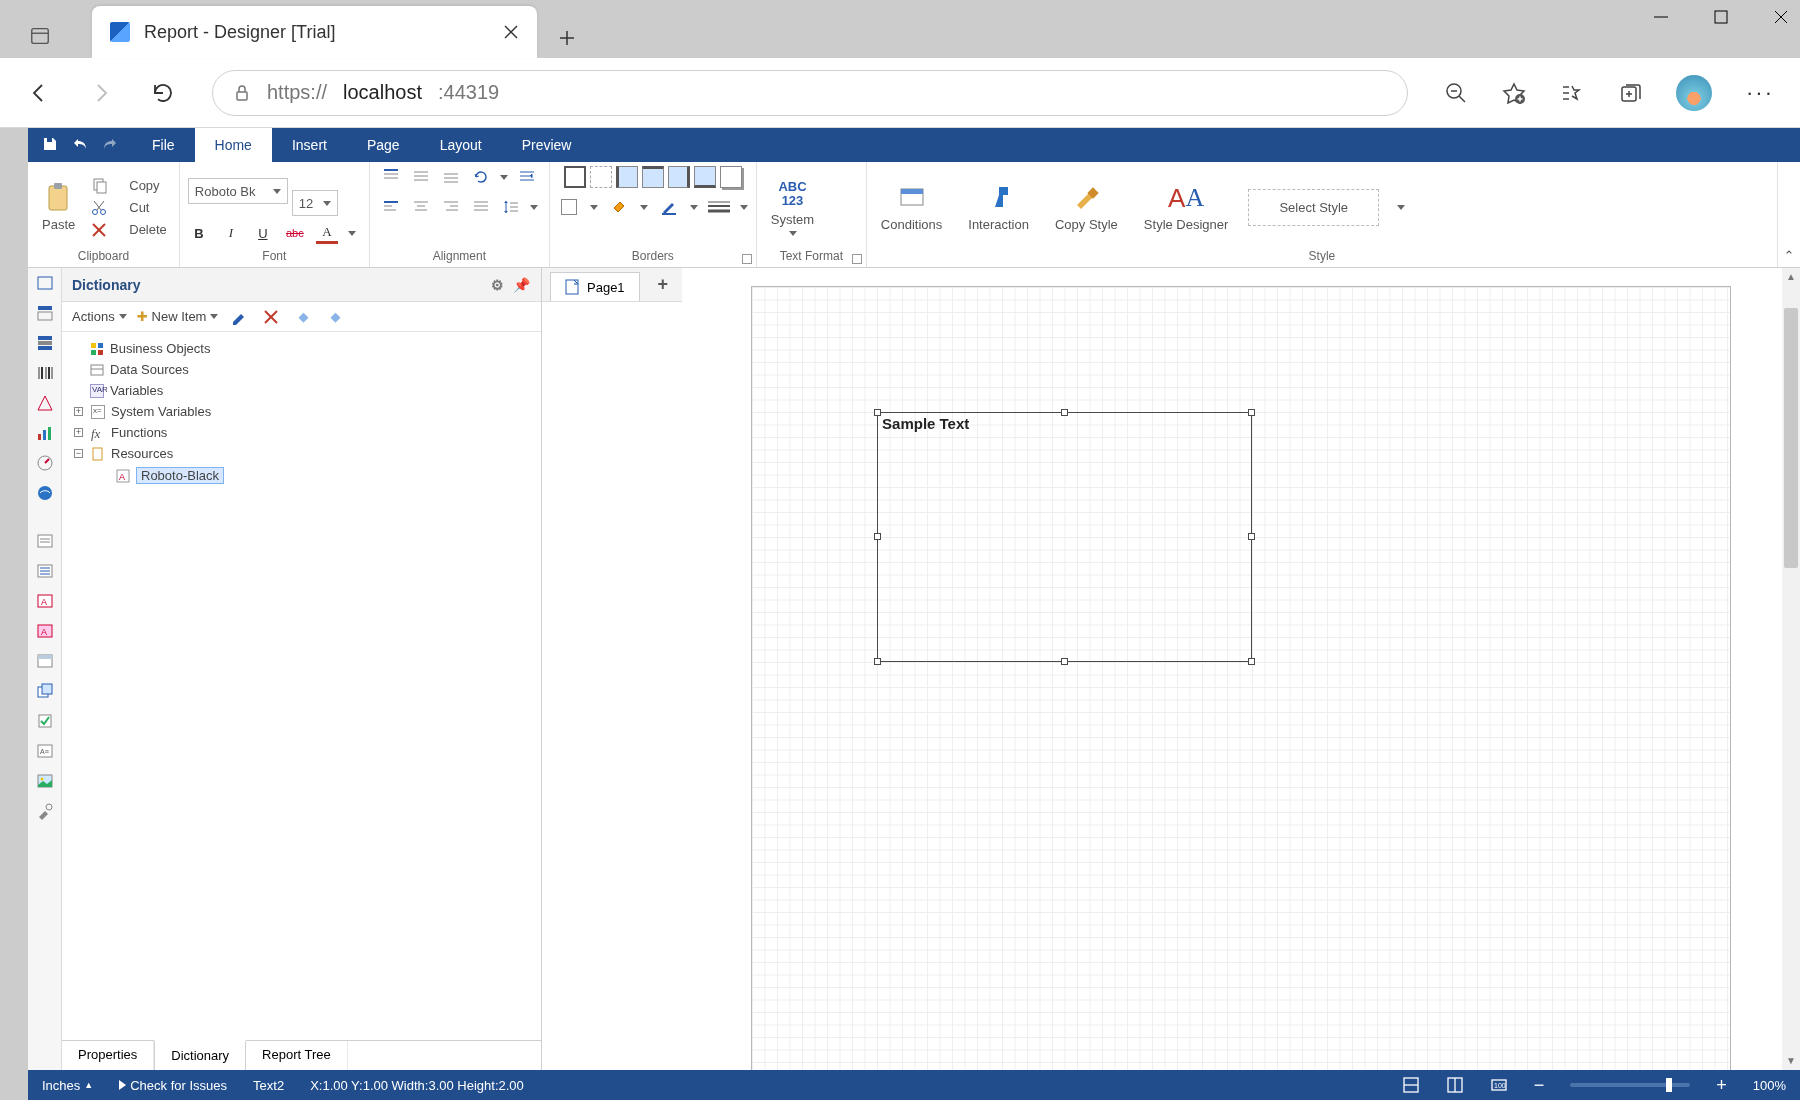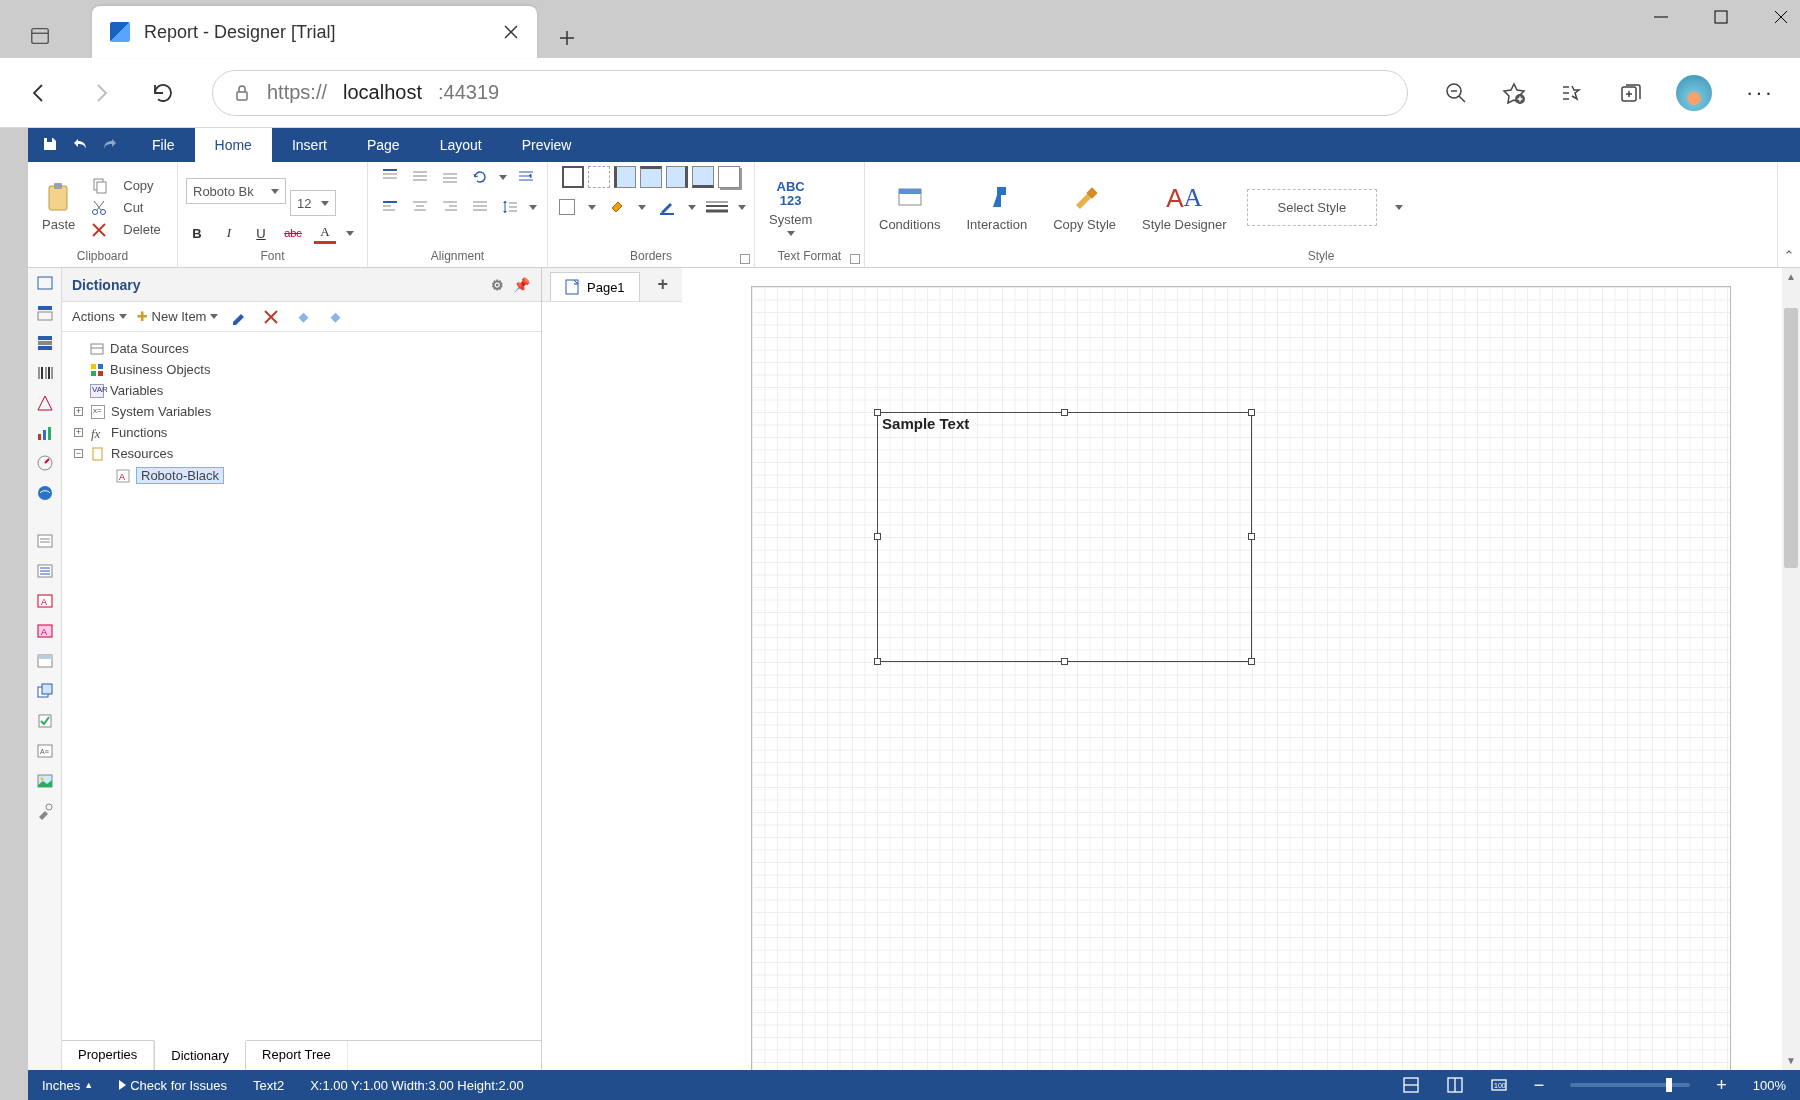--- a/index.html
+++ b/index.html
@@ -44,21 +44,21 @@
 .rtab { padding: 0 20px; display: flex; align-items: center; cursor: pointer; }
 .rtab.active { background: #fff; color: #214d8c; }
 
 .ribbon { background: #fff; border-bottom: 1px solid #cfcfcf; height: 106px; display: flex; align-items: stretch; font-size: 13px; color: #555; }
 .rgroup { border-right: 1px solid #e2e2e2; padding: 4px 8px 2px 8px; display: flex; flex-direction: column; position: relative; }
 .rgroup .body { flex: 1; display: flex; align-items: center; gap: 6px; }
 .rgroup .title { text-align: center; font-size: 12px; color: #666; padding-bottom: 2px; }
 .rgroup .launcher { position: absolute; right: 4px; bottom: 3px; width: 10px; height: 10px; border: 1px solid #999; }
 .btnlarge { display: flex; flex-direction: column; align-items: center; gap: 4px; cursor: pointer; padding: 2px 6px; }
 .btnlarge .ic { width: 30px; height: 30px; display: flex; align-items: center; justify-content: center; }
-.btnsmall { display: flex; align-items: center; gap: 16px; cursor: pointer; padding: 2px 4px; font-size: 13px; }
+.btnsmall { display: flex; align-items: center; gap: 22px; cursor: pointer; padding: 2px 4px; font-size: 13px; }
 .btnsmall .ic { width: 16px; height: 16px; display: flex; align-items: center; justify-content: center; }
 .col { display: flex; flex-direction: column; gap: 2px; }
 .row { display: flex; align-items: center; gap: 4px; }
 .fontname { border: 1px solid #c5c5c5; height: 26px; width: 100px; padding: 0 6px; font-size: 13px; display: flex; align-items: center; justify-content: space-between; cursor: pointer; }
 .fontsize { border: 1px solid #c5c5c5; height: 26px; width: 46px; padding: 0 6px; font-size: 13px; display: flex; align-items: center; justify-content: space-between; cursor: pointer; margin-top: 24px; }
 .caret { width: 0; height: 0; border-left: 4px solid transparent; border-right: 4px solid transparent; border-top: 5px solid #666; }
 .iconbtn { width: 22px; height: 22px; display: flex; align-items: center; justify-content: center; cursor: pointer; }
 .border-sw { width: 22px; height: 22px; border: 1px solid #888; display: inline-block; cursor: pointer; background: #fff; }
 .border-sw.sel { background: #cfe4ff; }
 .style-gallery { border: 1px dashed #bbb; padding: 10px 30px; cursor: pointer; }
@@ -646,33 +646,33 @@
               <line x1="2" y1="2" x2="14" y2="14" stroke="#c0392b" stroke-width="2"></line>
               <line x1="14" y1="2" x2="2" y2="14" stroke="#c0392b" stroke-width="2"></line>
             </svg>
           </span>
         <span class="iconbtn" style="color:#8ab4e8">◆</span>
         <span class="iconbtn" style="color:#8ab4e8">◆</span>
       </div>
       <div class="sp-tree">
         <div class="node">
             <span class="tree-icn"><svg width="14" height="14">
-                <rect x="1" y="2" width="12" height="10" fill="#fff" stroke="#888"></rect>
-                <line x1="1" y1="6" x2="13" y2="6" stroke="#888"></line>
-              </svg></span>
-            <span>Data Sources</span>
-          </div>
-        <div class="node">
-            <span class="tree-icn"><svg width="14" height="14">
                 <rect x="1" y="1" width="5" height="5" fill="#f1c40f"></rect>
                 <rect x="8" y="1" width="5" height="5" fill="#2a72c4"></rect>
                 <rect x="1" y="8" width="5" height="5" fill="#27ae60"></rect>
                 <rect x="8" y="8" width="5" height="5" fill="#c0392b"></rect>
               </svg></span>
             <span>Business Objects</span>
+          </div>
+        <div class="node">
+            <span class="tree-icn"><svg width="14" height="14">
+                <rect x="1" y="2" width="12" height="10" fill="#fff" stroke="#888"></rect>
+                <line x1="1" y1="6" x2="13" y2="6" stroke="#888"></line>
+              </svg></span>
+            <span>Data Sources</span>
           </div>
         <div class="node">
             <span class="tree-icn" style="font-size:8px;background:#eef;border:1px solid #99c;padding:0 1px;color:#336">VAR</span>
             <span>Variables</span>
           </div>
         <div class="node">
             <span class="exp">+</span>
             <span class="tree-icn" style="font-size:8px;border:1px solid #999;padding:0 1px;color:#555">x=</span>
             <span>System Variables</span>
           </div>

